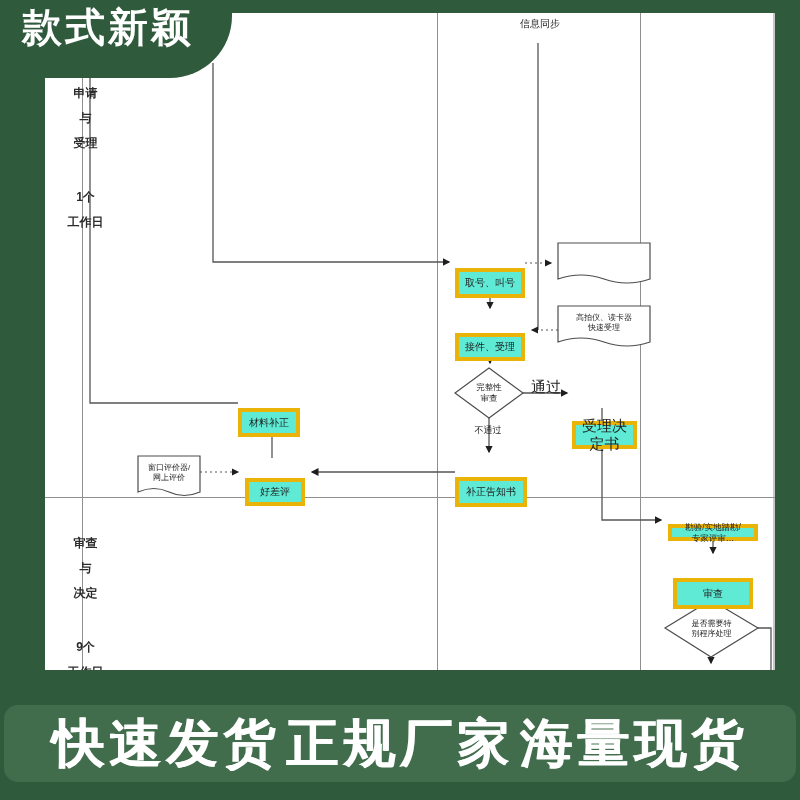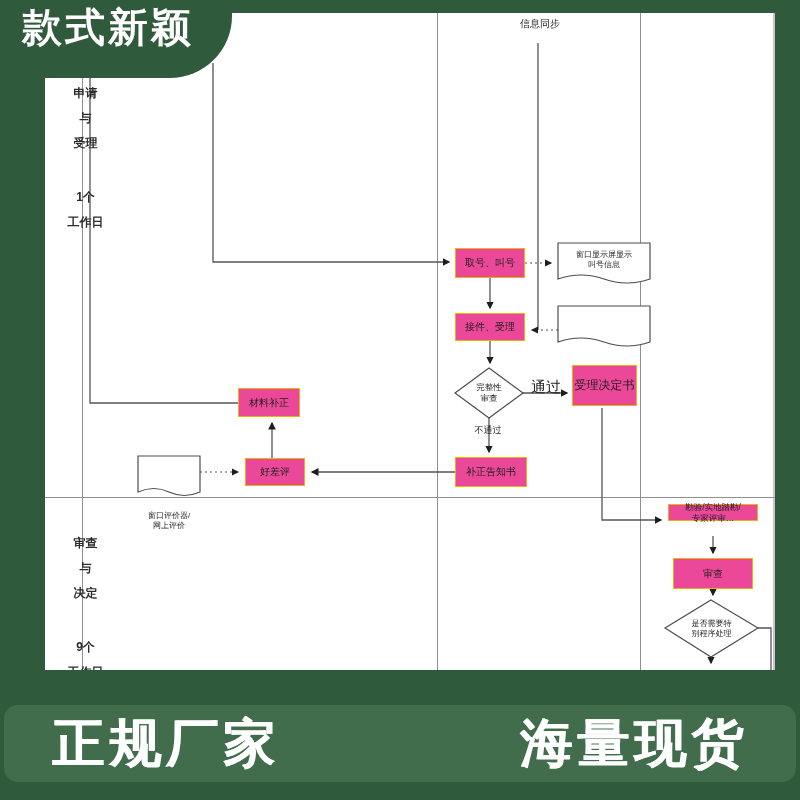--- a/index.html
+++ b/index.html
@@ -21,23 +21,23 @@
   }
   .footer-banner{
     position:absolute;left:4px;top:705px;width:792px;height:77px;z-index:3;
     background:#416d4d;border-radius:14px;
     display:flex;align-items:center;justify-content:space-between;
     padding:0 48px;box-sizing:border-box;
     color:#fff;font-size:52px;font-weight:900;letter-spacing:5px;
     text-shadow:1px 0 0 #fff;
   }
   .node{
-    position:absolute;background:#ec4899;border:1px solid #eab308;
+    position:absolute;background:#5eead4;border:4px solid #eab308;
     display:flex;align-items:center;justify-content:center;text-align:center;
-    font-size:10px;color:#1e1e1e;line-height:1.2;box-sizing:border-box;
+    font-size:10px;color:#1e1e1e;line-height:1.2;box-sizing:border-box;margin-top:20px;
   }
   .txt{
     position:absolute;display:flex;align-items:center;justify-content:center;
     text-align:center;color:#1e1e1e;line-height:1.25;
   }
   .lane-label{
     position:absolute;width:37px;left:0;text-align:center;
     font-size:12px;font-weight:600;color:#2b2b2b;line-height:2.1;padding-left:22px;
   }
   .lane-label span{display:block;}
@@ -117,21 +117,21 @@
       <span>9个</span>
       <span>工作日</span>
     </div>
 
     <div class="txt" style="left:455px;top:4px;width:80px;height:14px;font-size:10px;">信息同步</div>
     <div class="txt" style="left:483px;top:368px;width:36px;height:12px;font-size:15px;">通过</div>
     <div class="txt" style="left:418px;top:412px;width:50px;height:12px;font-size:9px;">不通过</div>
 
     <div class="node" style="left:410px;top:235px;width:70px;height:30px;">取号、叫号</div>
     <div class="node" style="left:410px;top:300px;width:70px;height:28px;">接件、受理</div>
-    <div class="node" style="left:527px;top:352px;width:65px;height:41px;font-size:12px;">受理决定书</div>
+    <div class="node" style="left:527px;top:388px;width:65px;height:28px;font-size:15px;">受理决定书</div>
     <div class="node" style="left:410px;top:444px;width:72px;height:30px;">补正告知书</div>
     <div class="node" style="left:200px;top:445px;width:60px;height:28px;">好差评</div>
     <div class="node" style="left:193px;top:375px;width:62px;height:29px;">材料补正</div>
     <div class="node" style="left:623px;top:491px;width:90px;height:17px;font-size:8.5px;">
       <div>
         <span style="display:block;">勘验/实地踏勘/</span>
         <span style="display:block;">专家评审…</span>
       </div>
     </div>
     <div class="node" style="left:628px;top:545px;width:80px;height:31px;">审查</div>
@@ -142,36 +142,37 @@
         <span style="display:block;">审查</span>
       </div>
     </div>
     <div class="txt" style="left:620px;top:587px;width:93px;height:57px;font-size:8px;">
       <div>
         <span style="display:block;">是否需要特</span>
         <span style="display:block;">别程序处理</span>
       </div>
     </div>
 
-    <div class="txt" style="left:513px;top:233px;width:92px;height:28px;font-size:8px;">
+    <div class="txt" style="left:513px;top:296px;width:92px;height:28px;font-size:8px;">
       <div>
-        <span style="display:block;">窗口显示屏显示</span>
-        <span style="display:block;">叫号信息</span>
+        <span style="display:block;">高拍仪、读卡器</span>
+        <span style="display:block;">快速受理</span>
       </div>
     </div>
-    <div class="txt" style="left:93px;top:447px;width:62px;height:26px;font-size:8px;margin-top:48px;">
+    <div class="txt" style="left:93px;top:447px;width:62px;height:26px;font-size:8px;">
       <div>
         <span style="display:block;">窗口评价器/</span>
         <span style="display:block;">网上评价</span>
       </div>
     </div>
   </div>
 
   <div class="header-banner">
     <span>款式新颖</span>
   </div>
 
   <div class="footer-banner">
+    <span>快速发货</span>
     <span>正规厂家</span>
     <span>海量现货</span>
   </div>
 
 </div>
 
 </body></html>

